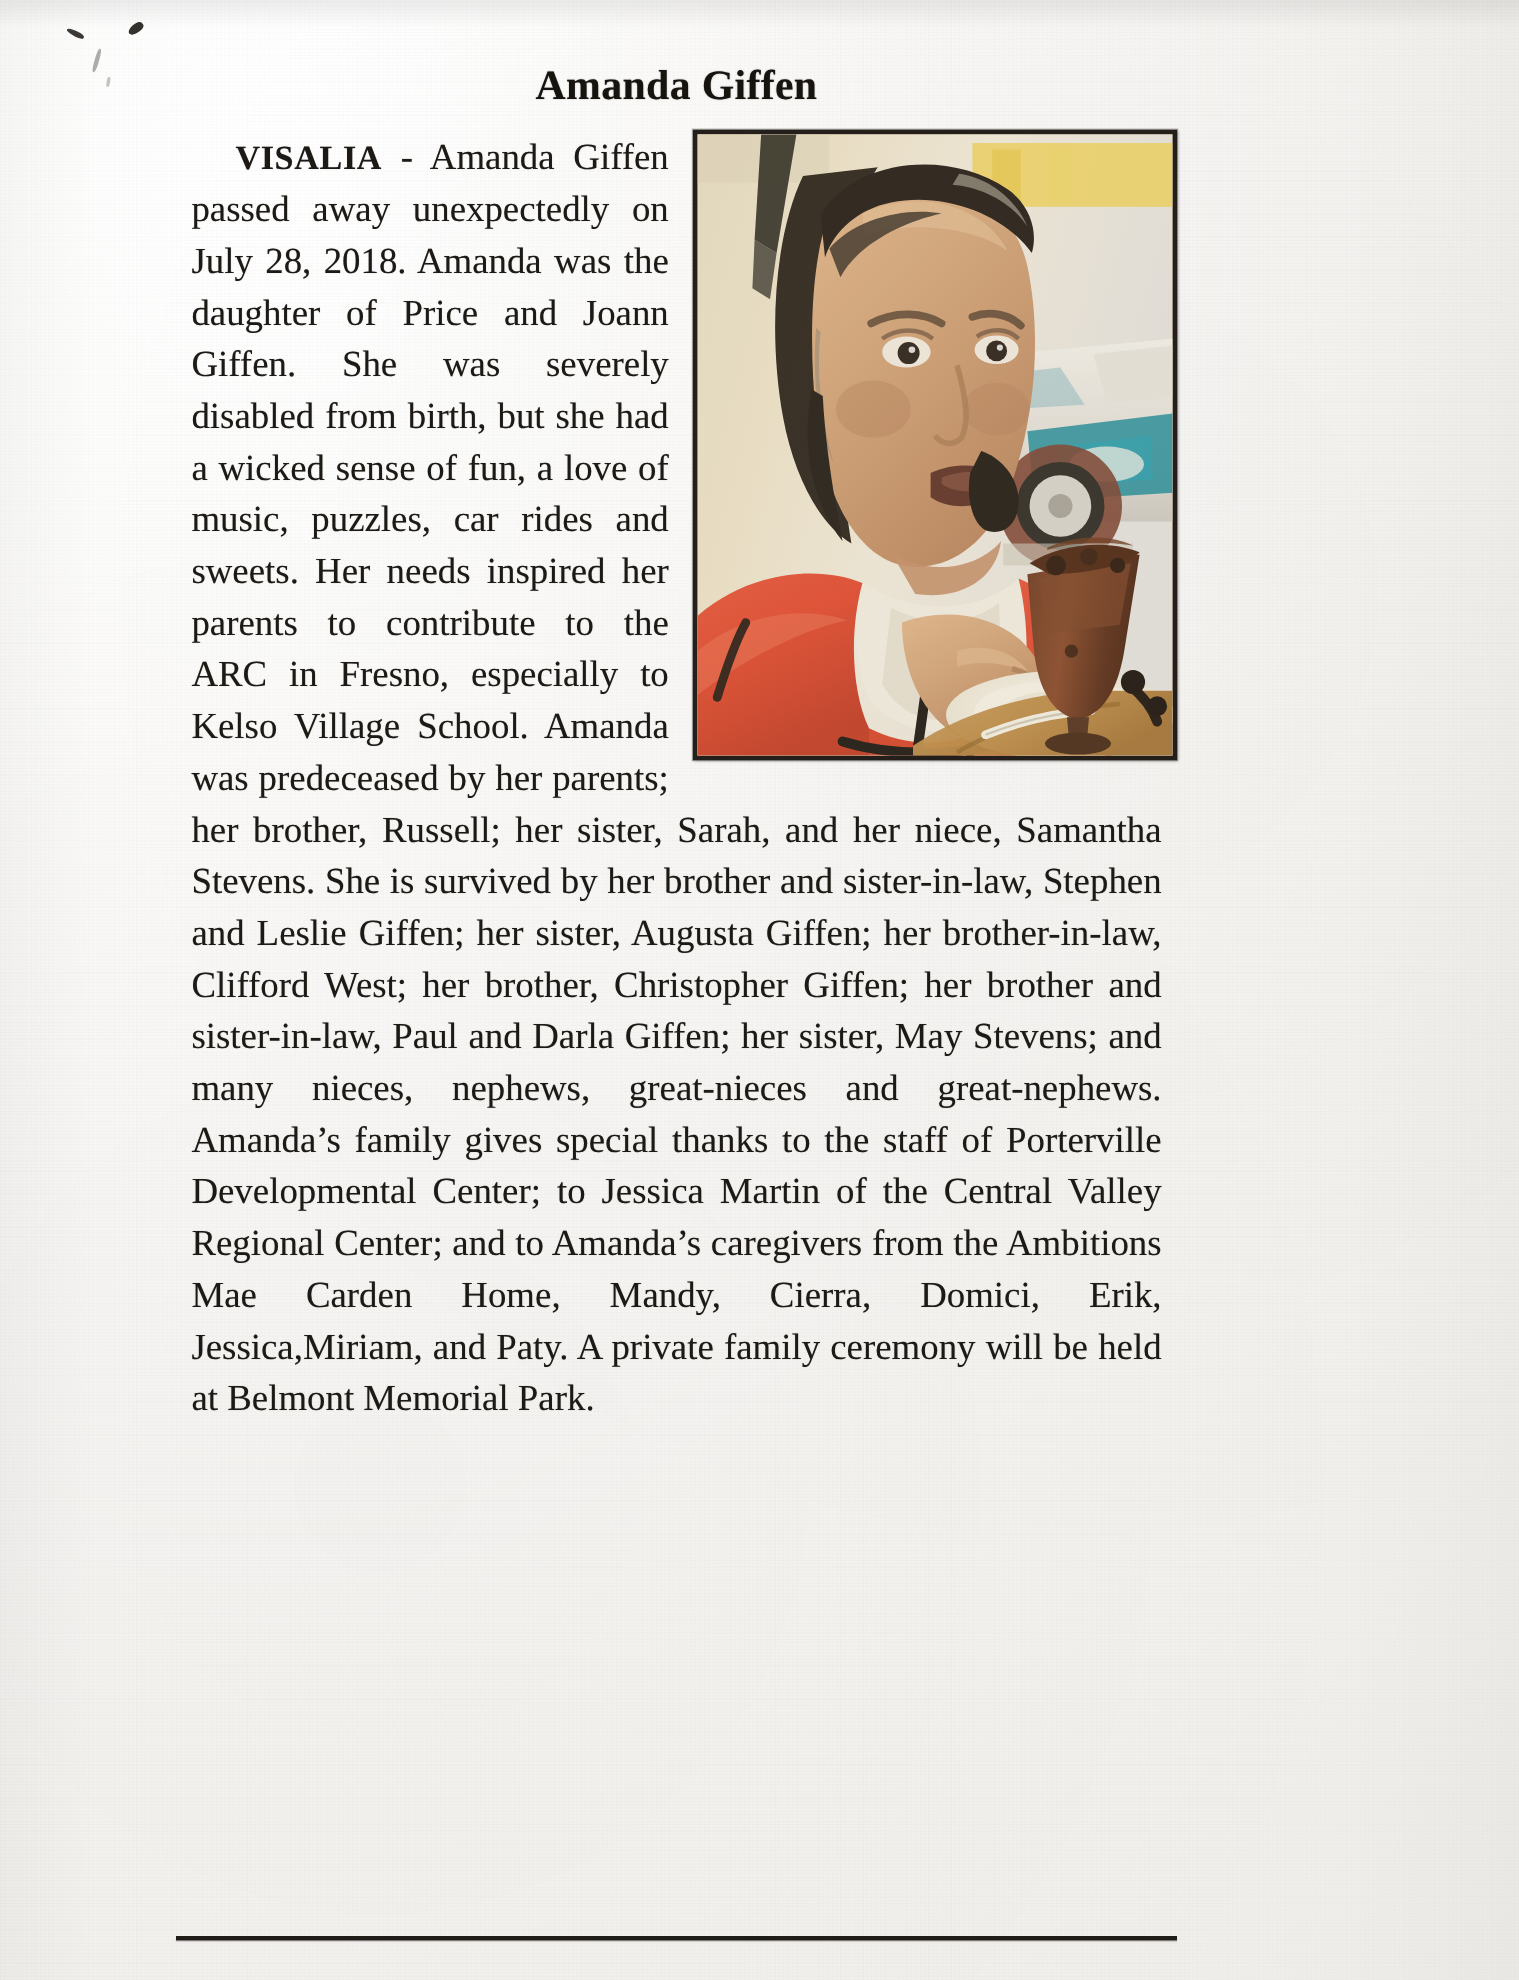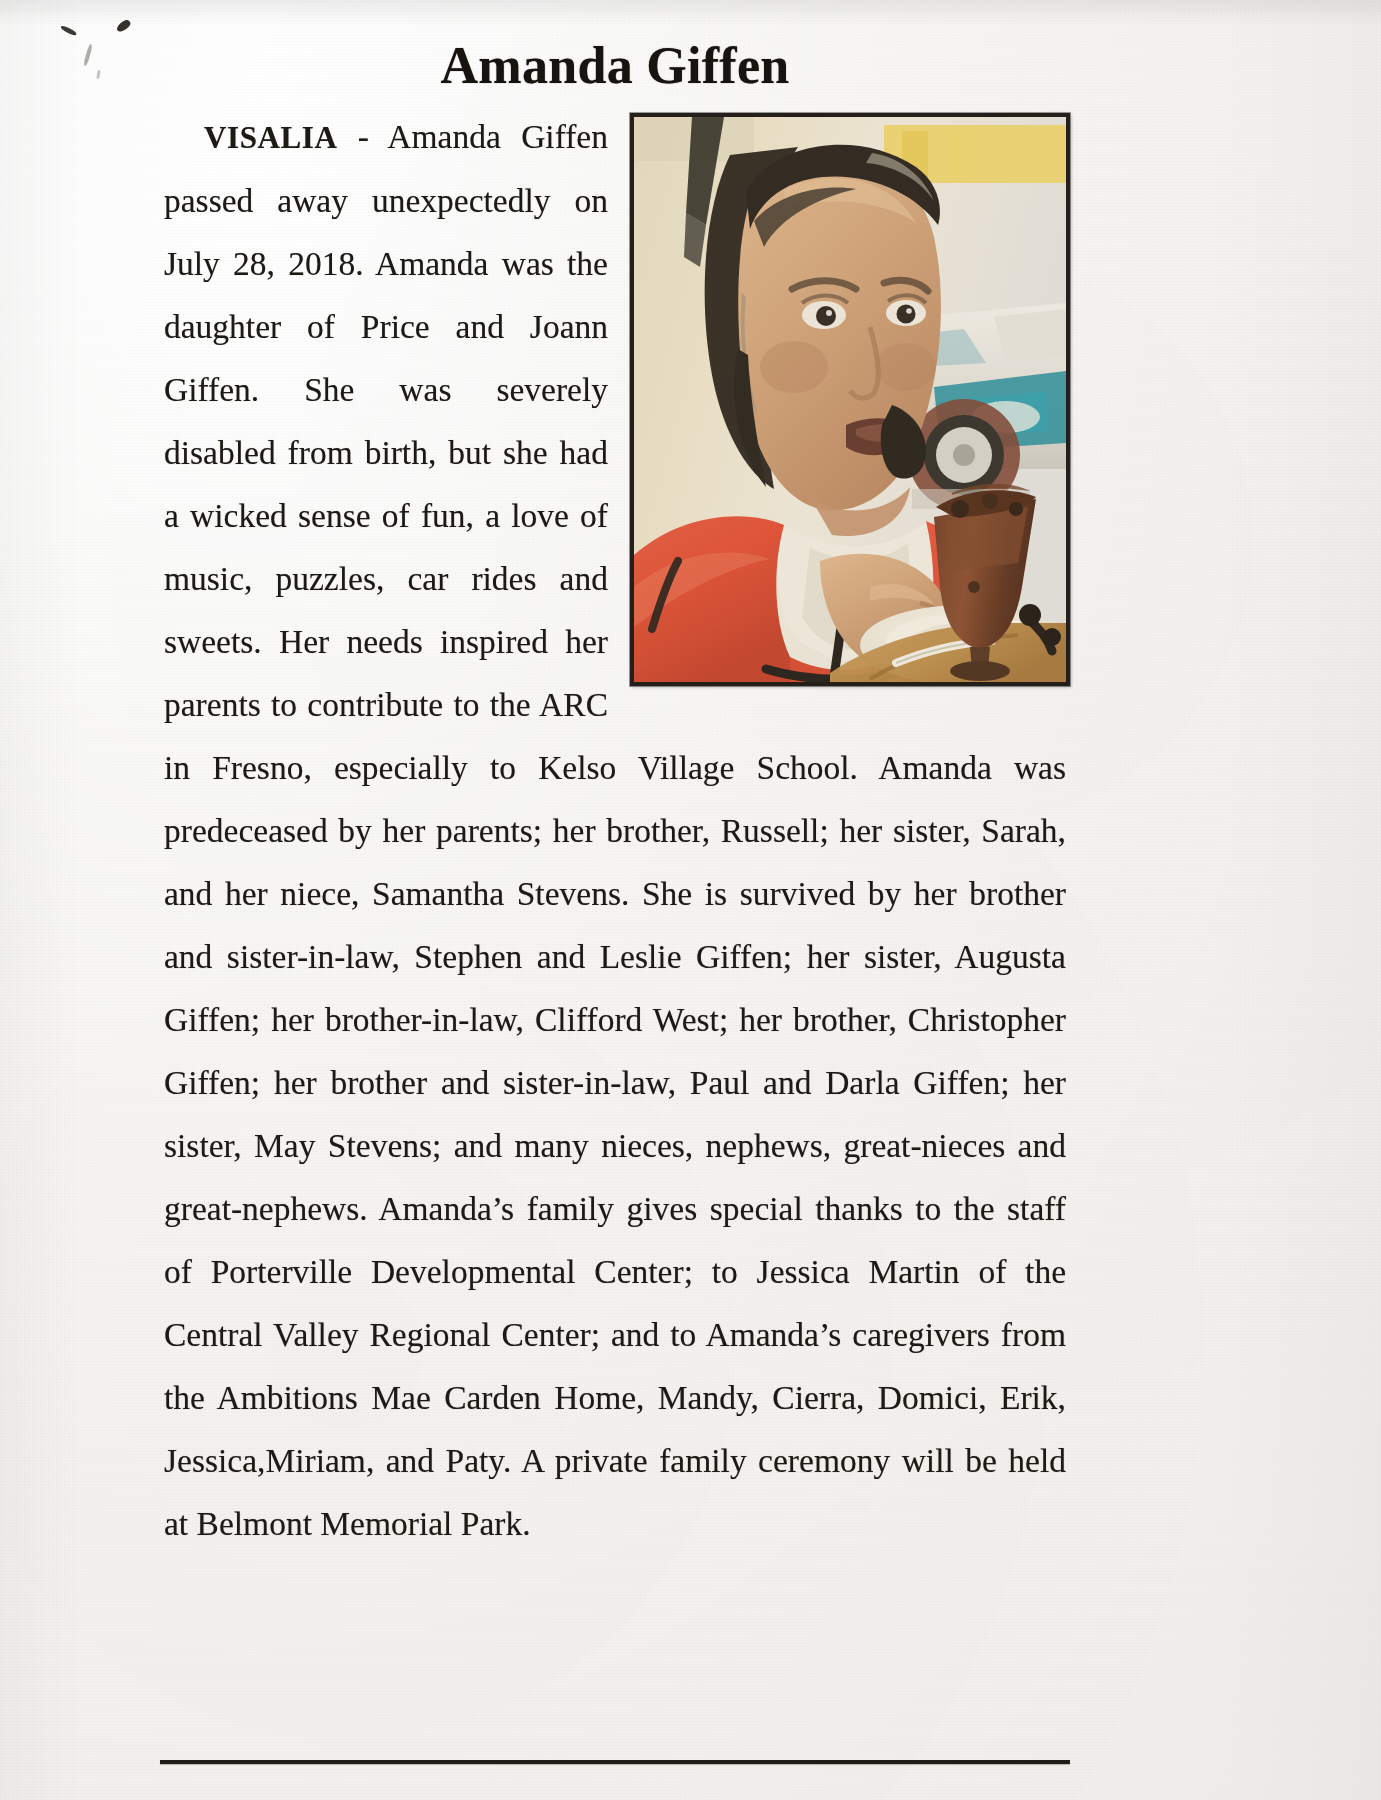--- a/index.html
+++ b/index.html
@@ -93,25 +93,25 @@
   
   .content {
     position: absolute;
     left: 160px;
     top: 0;
     width: 910px;
   }
 
   .headline {
     margin: 0;
-    padding-top: 36px;
+    padding-top: 56px;
     text-align: center;
     font-family: "Liberation Serif", "DejaVu Serif", serif;
     font-weight: bold;
-    font-size: 52px;
+    font-size: 38px;
     letter-spacing: .3px;
     color: #17140f;
     text-shadow: 0 0 1.1px rgba(20,18,14,.55);
   }
 
   
   .photo-wrap {
     float: right;
     width: 432px;
     height: 565px;
@@ -122,24 +122,24 @@
     position: relative;
     background: #c9b79a;
   }
   .photo {
     position: absolute;
     inset: 0;
     overflow: hidden;
   }
 
   .body-text {
-    margin: 4px;
+    margin: 14px;
     padding-top: 6px;
     font-size: 33.5px;
-    line-height: 63px;
+    line-height: 47px;
     text-align: justify;
     text-justify: inter-word;
     color: #1d1a15;
     hyphens: manual;
     text-shadow: 0 0 .8px rgba(25,22,18,.40);
   }
   .body-text .dateline {
     font-weight: bold;
     font-size: 31px;
     letter-spacing: .6px;

